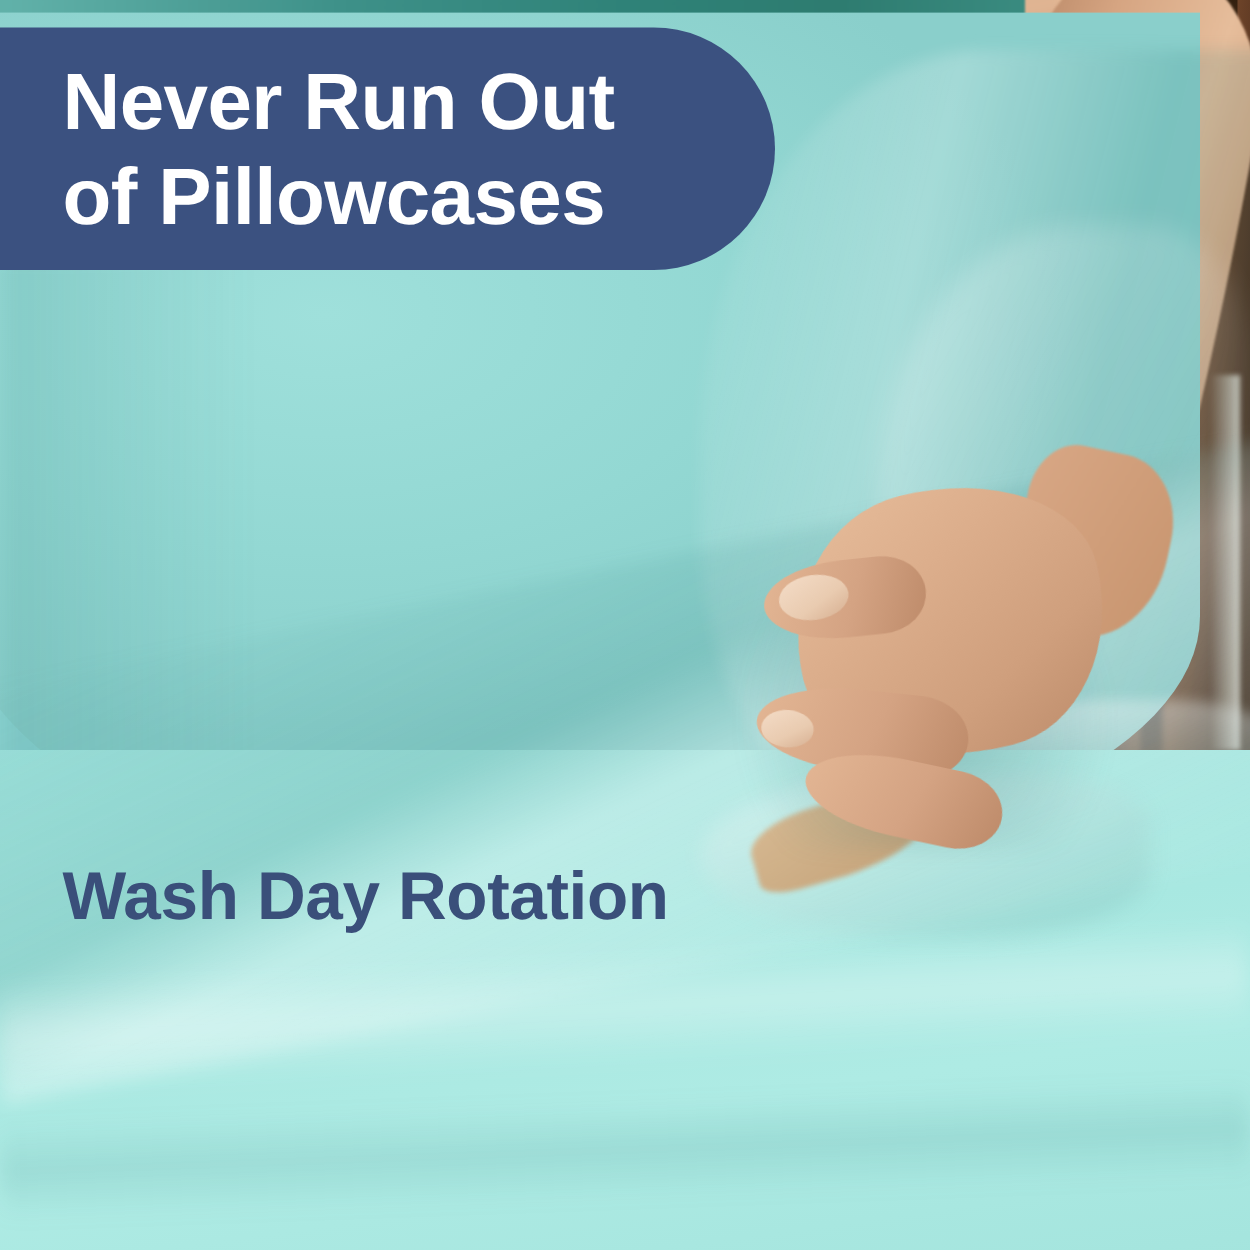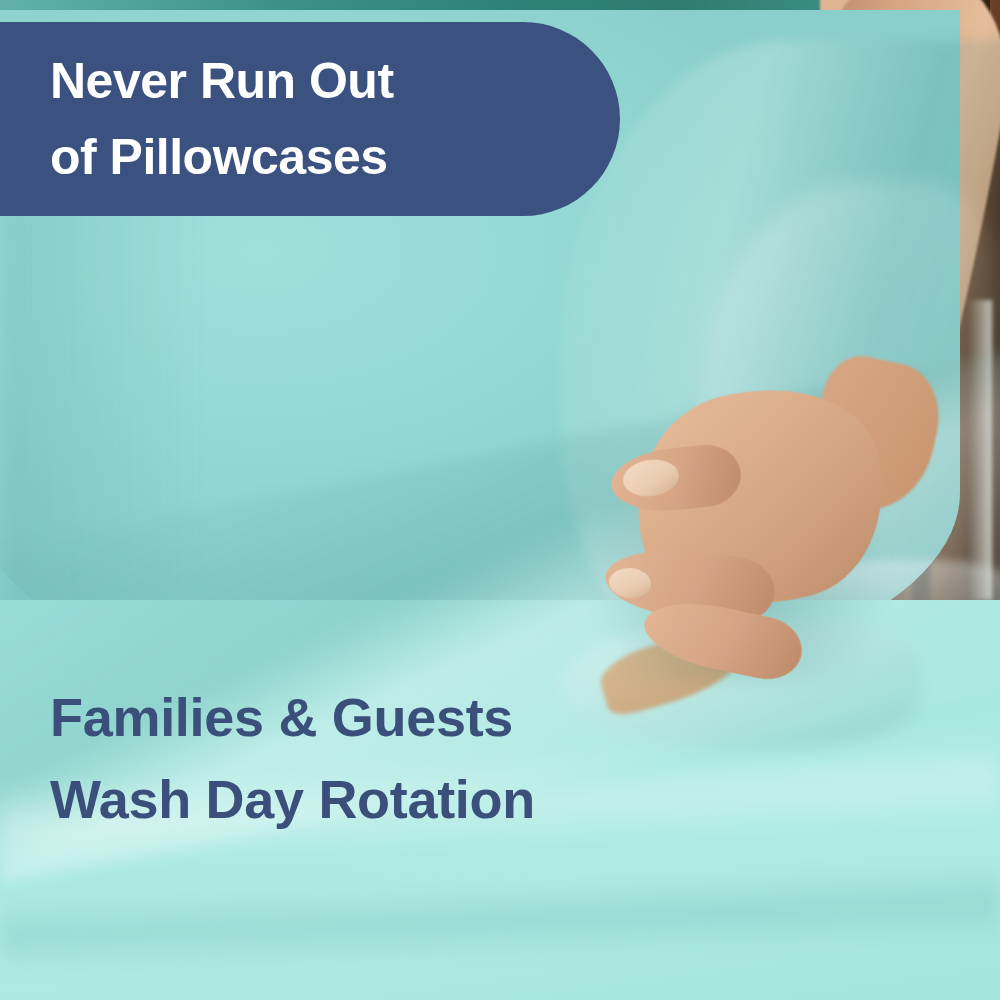--- a/index.html
+++ b/index.html
@@ -338,21 +338,21 @@
     background: #3B5180;
     border-radius: 0 97px 97px 0;
     display: flex;
     align-items: center;
     box-sizing: border-box;
     padding-left: 70px;
   }
   .banner-headline {
     color: #FFFFFF;
     font-family: "Liberation Sans", sans-serif;
-    font-size: 50px;
+    font-size: 64px;
     font-weight: 700;
     line-height: 76px;
     letter-spacing: -0.5px;
     white-space: pre-line;
     margin: 0;
   }
 
   
   .benefits {
     position: absolute;
@@ -419,17 +419,16 @@
       <div class="finger f2"></div>
     </div>
   </div>
 
   <div class="banner">
     <h1 class="banner-headline">Never Run Out
 of Pillowcases</h1>
   </div>
 
   <div class="benefits">
-    <div class="benefit-line">Families &amp; Guests</div>
     <div class="benefit-line">Wash Day Rotation</div>
   </div>
 
 </div>
 
 </body></html>

